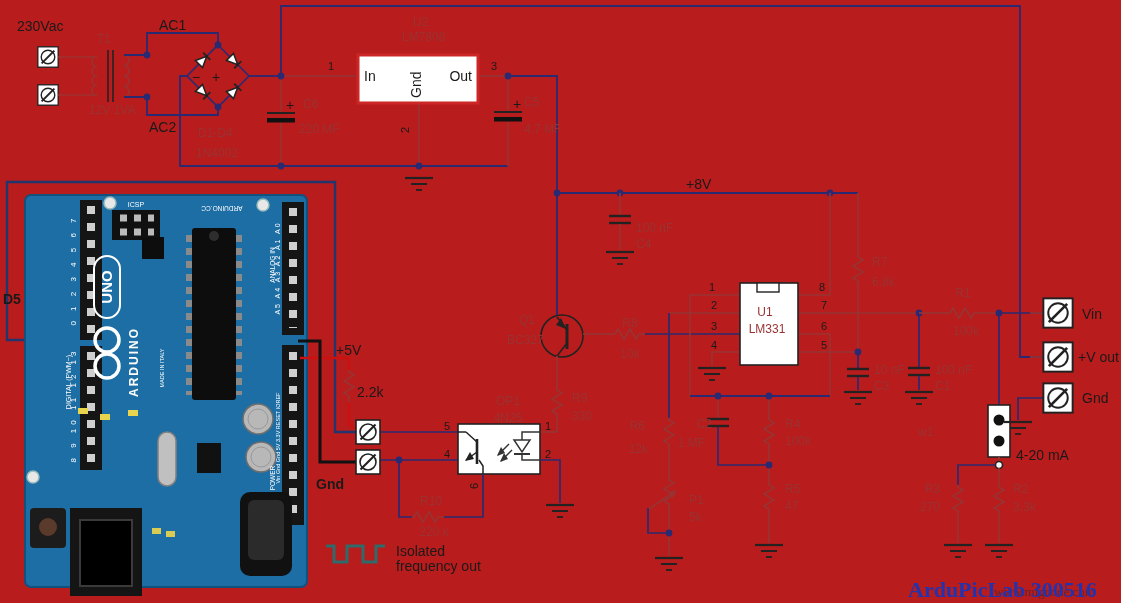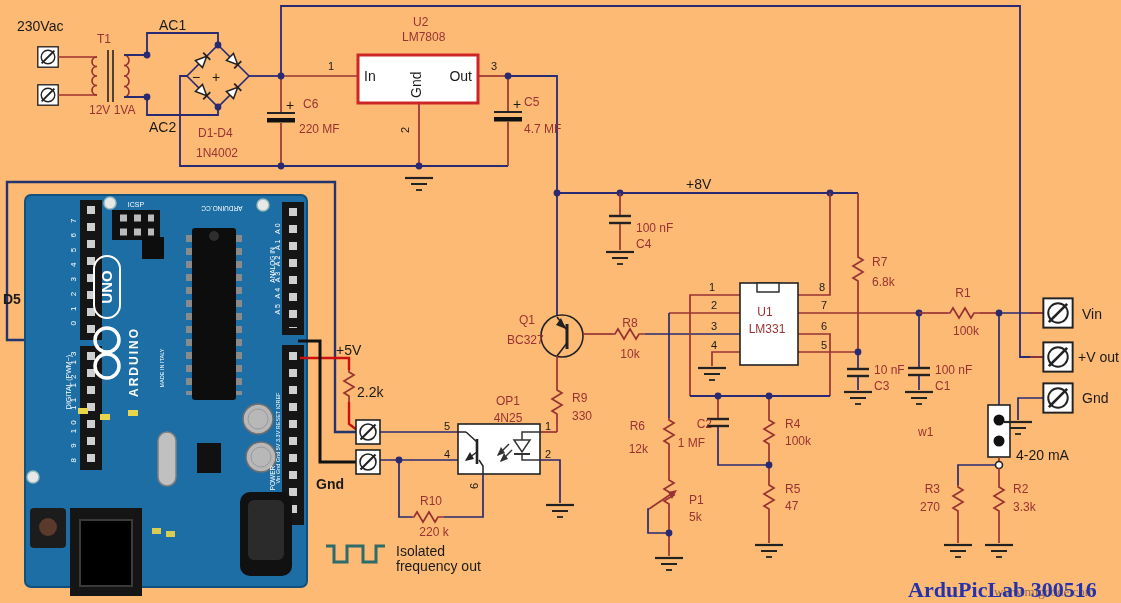--- a/index.html
+++ b/index.html
@@ -1,16 +1,16 @@
 <!DOCTYPE html>
 <html><head>
 <meta charset="utf-8">
 <style>
   html,body{margin:0;padding:0;background:#fff;}
-  .wrap{width:1121px;height:603px;position:relative;background:#fdba74;overflow:hidden;}
+  .wrap{width:1121px;height:603px;position:relative;background:#b91c1c;overflow:hidden;}
   svg{display:block;font-family:"Liberation Sans",sans-serif;}
   text{font-family:"Liberation Sans",sans-serif;}
   .lblM{fill:#993333;font-size:12px;}
   .lblB{fill:#1a1a1a;font-size:14px;}
   .pinN{fill:#1a1a1a;font-size:11px;}
   .bold{font-weight:bold;}
   .white{fill:#ffffff;}
   .title{font-family:"Liberation Serif",serif;font-weight:bold;font-size:22px;fill:#2433ad;}
   .wm{font-family:"Liberation Serif",serif;font-size:13px;fill:#223;opacity:.5;}
 </style>

